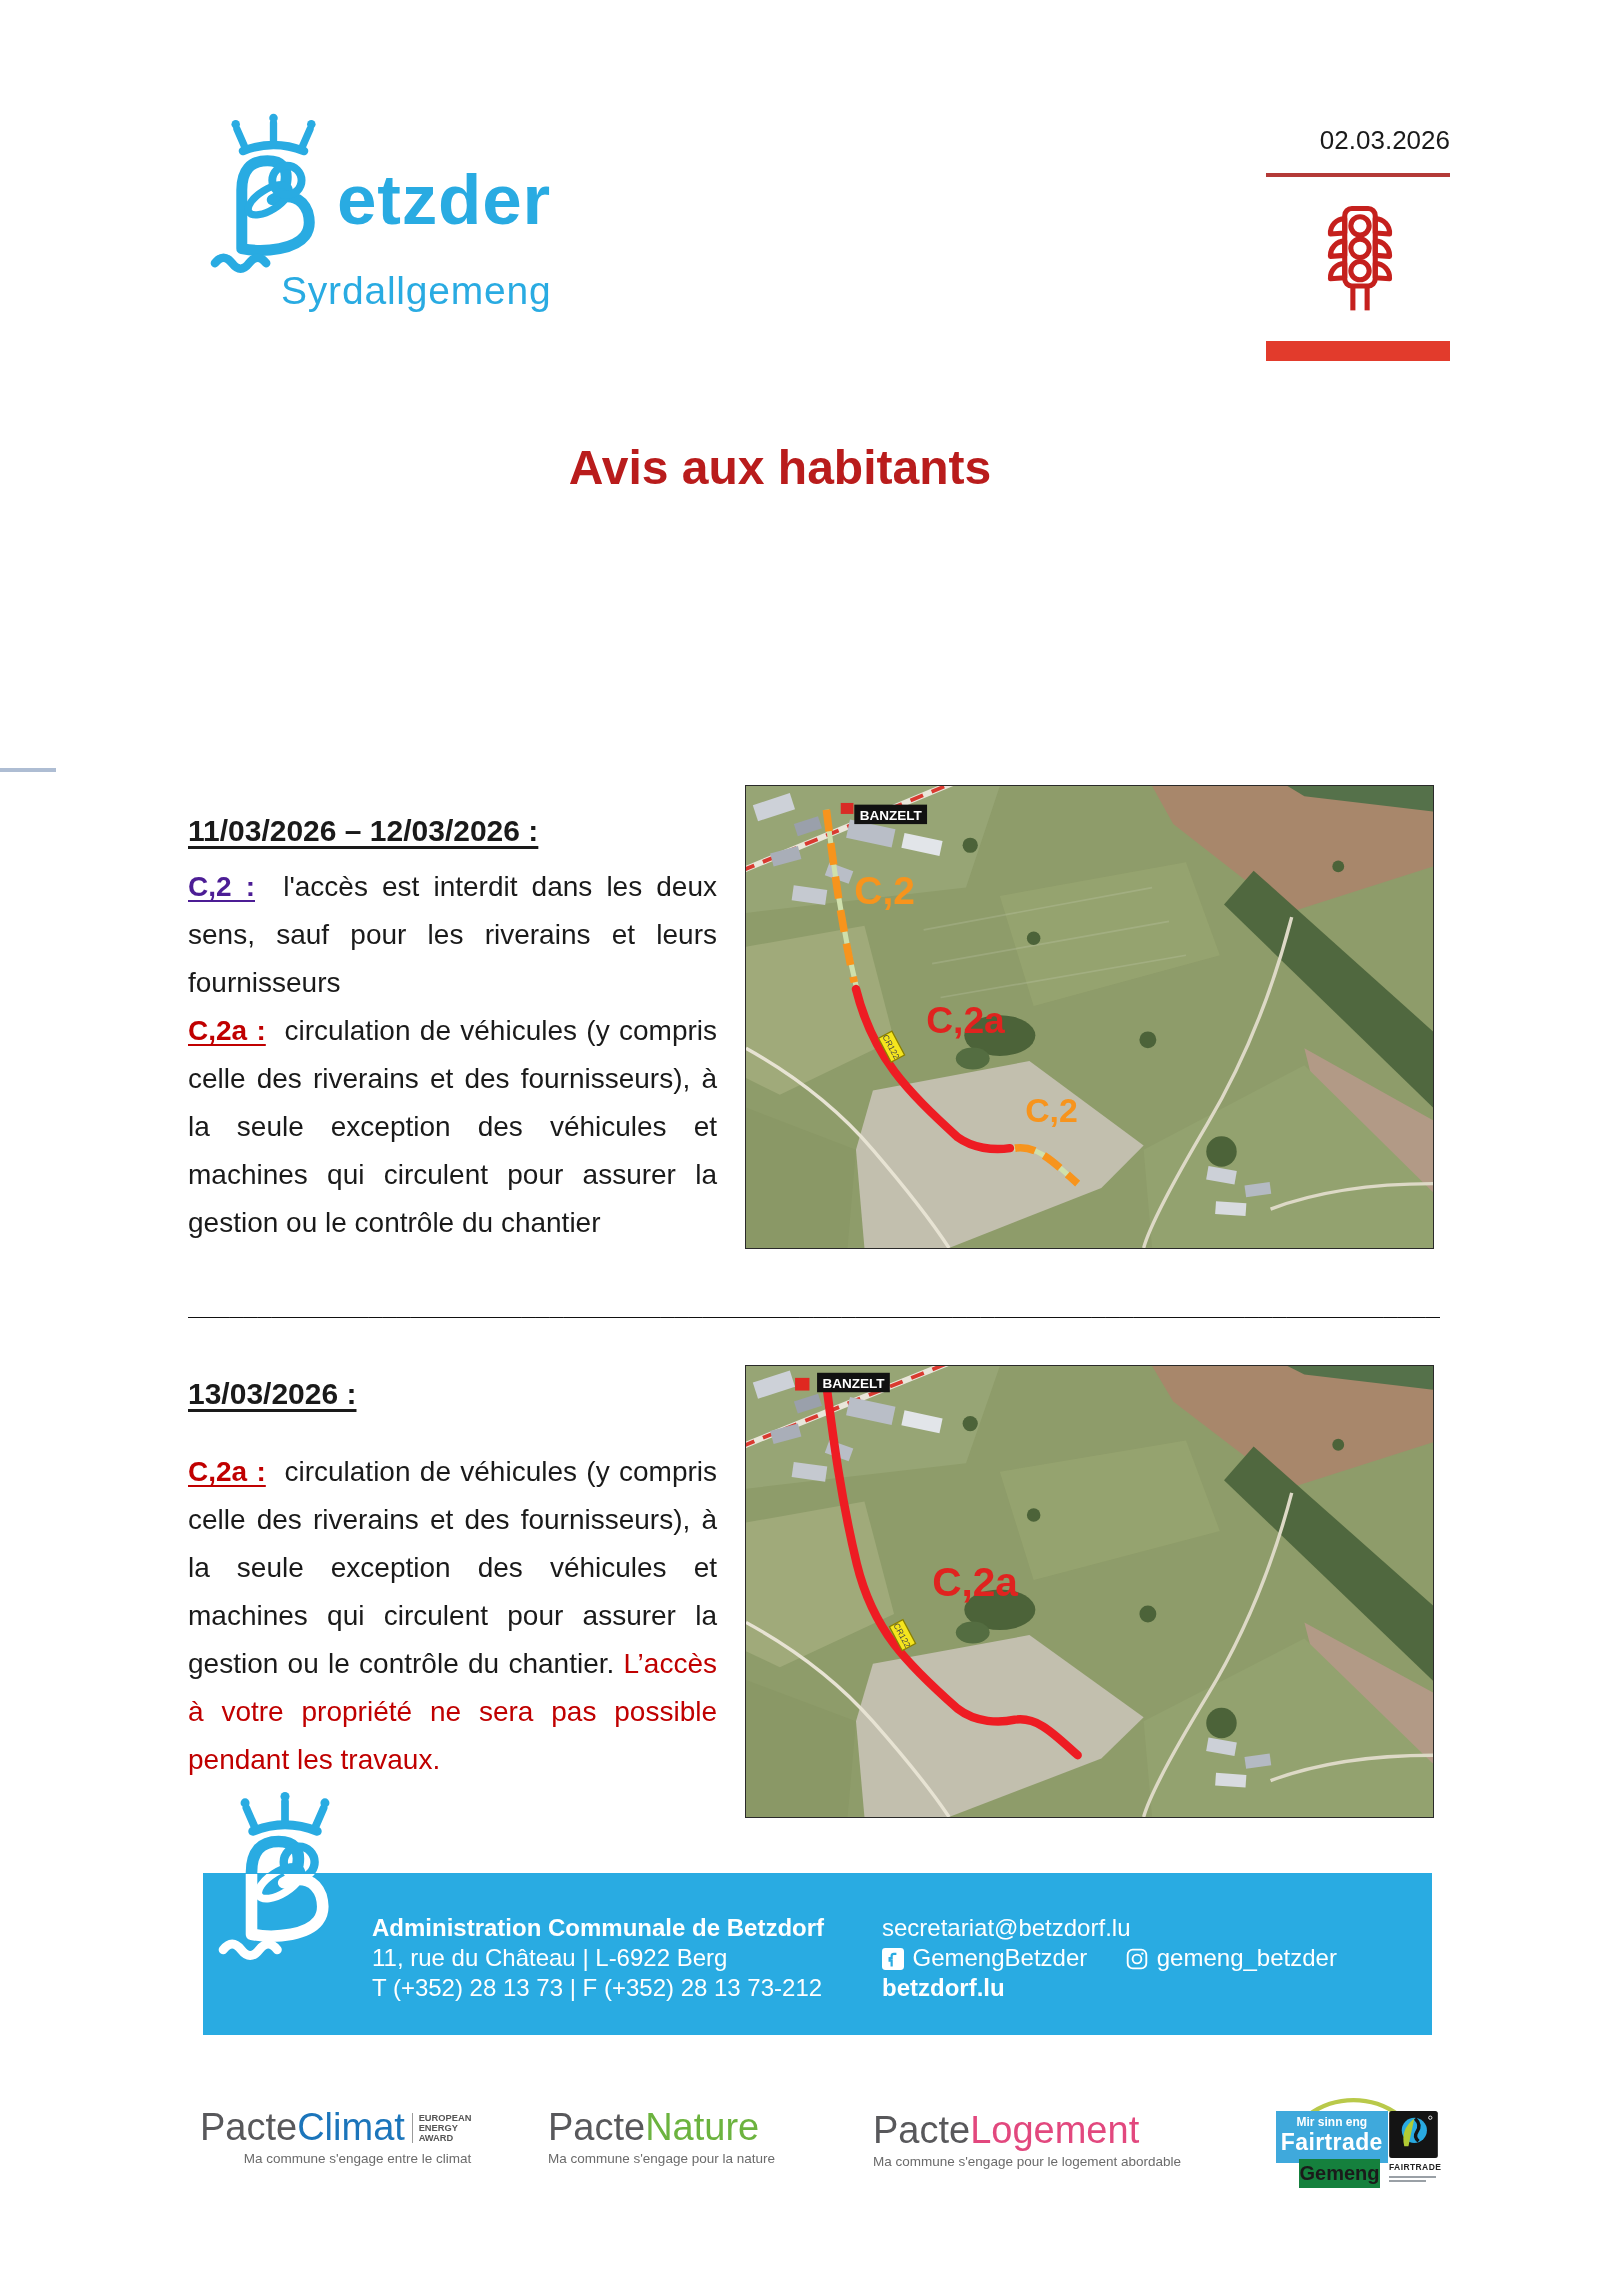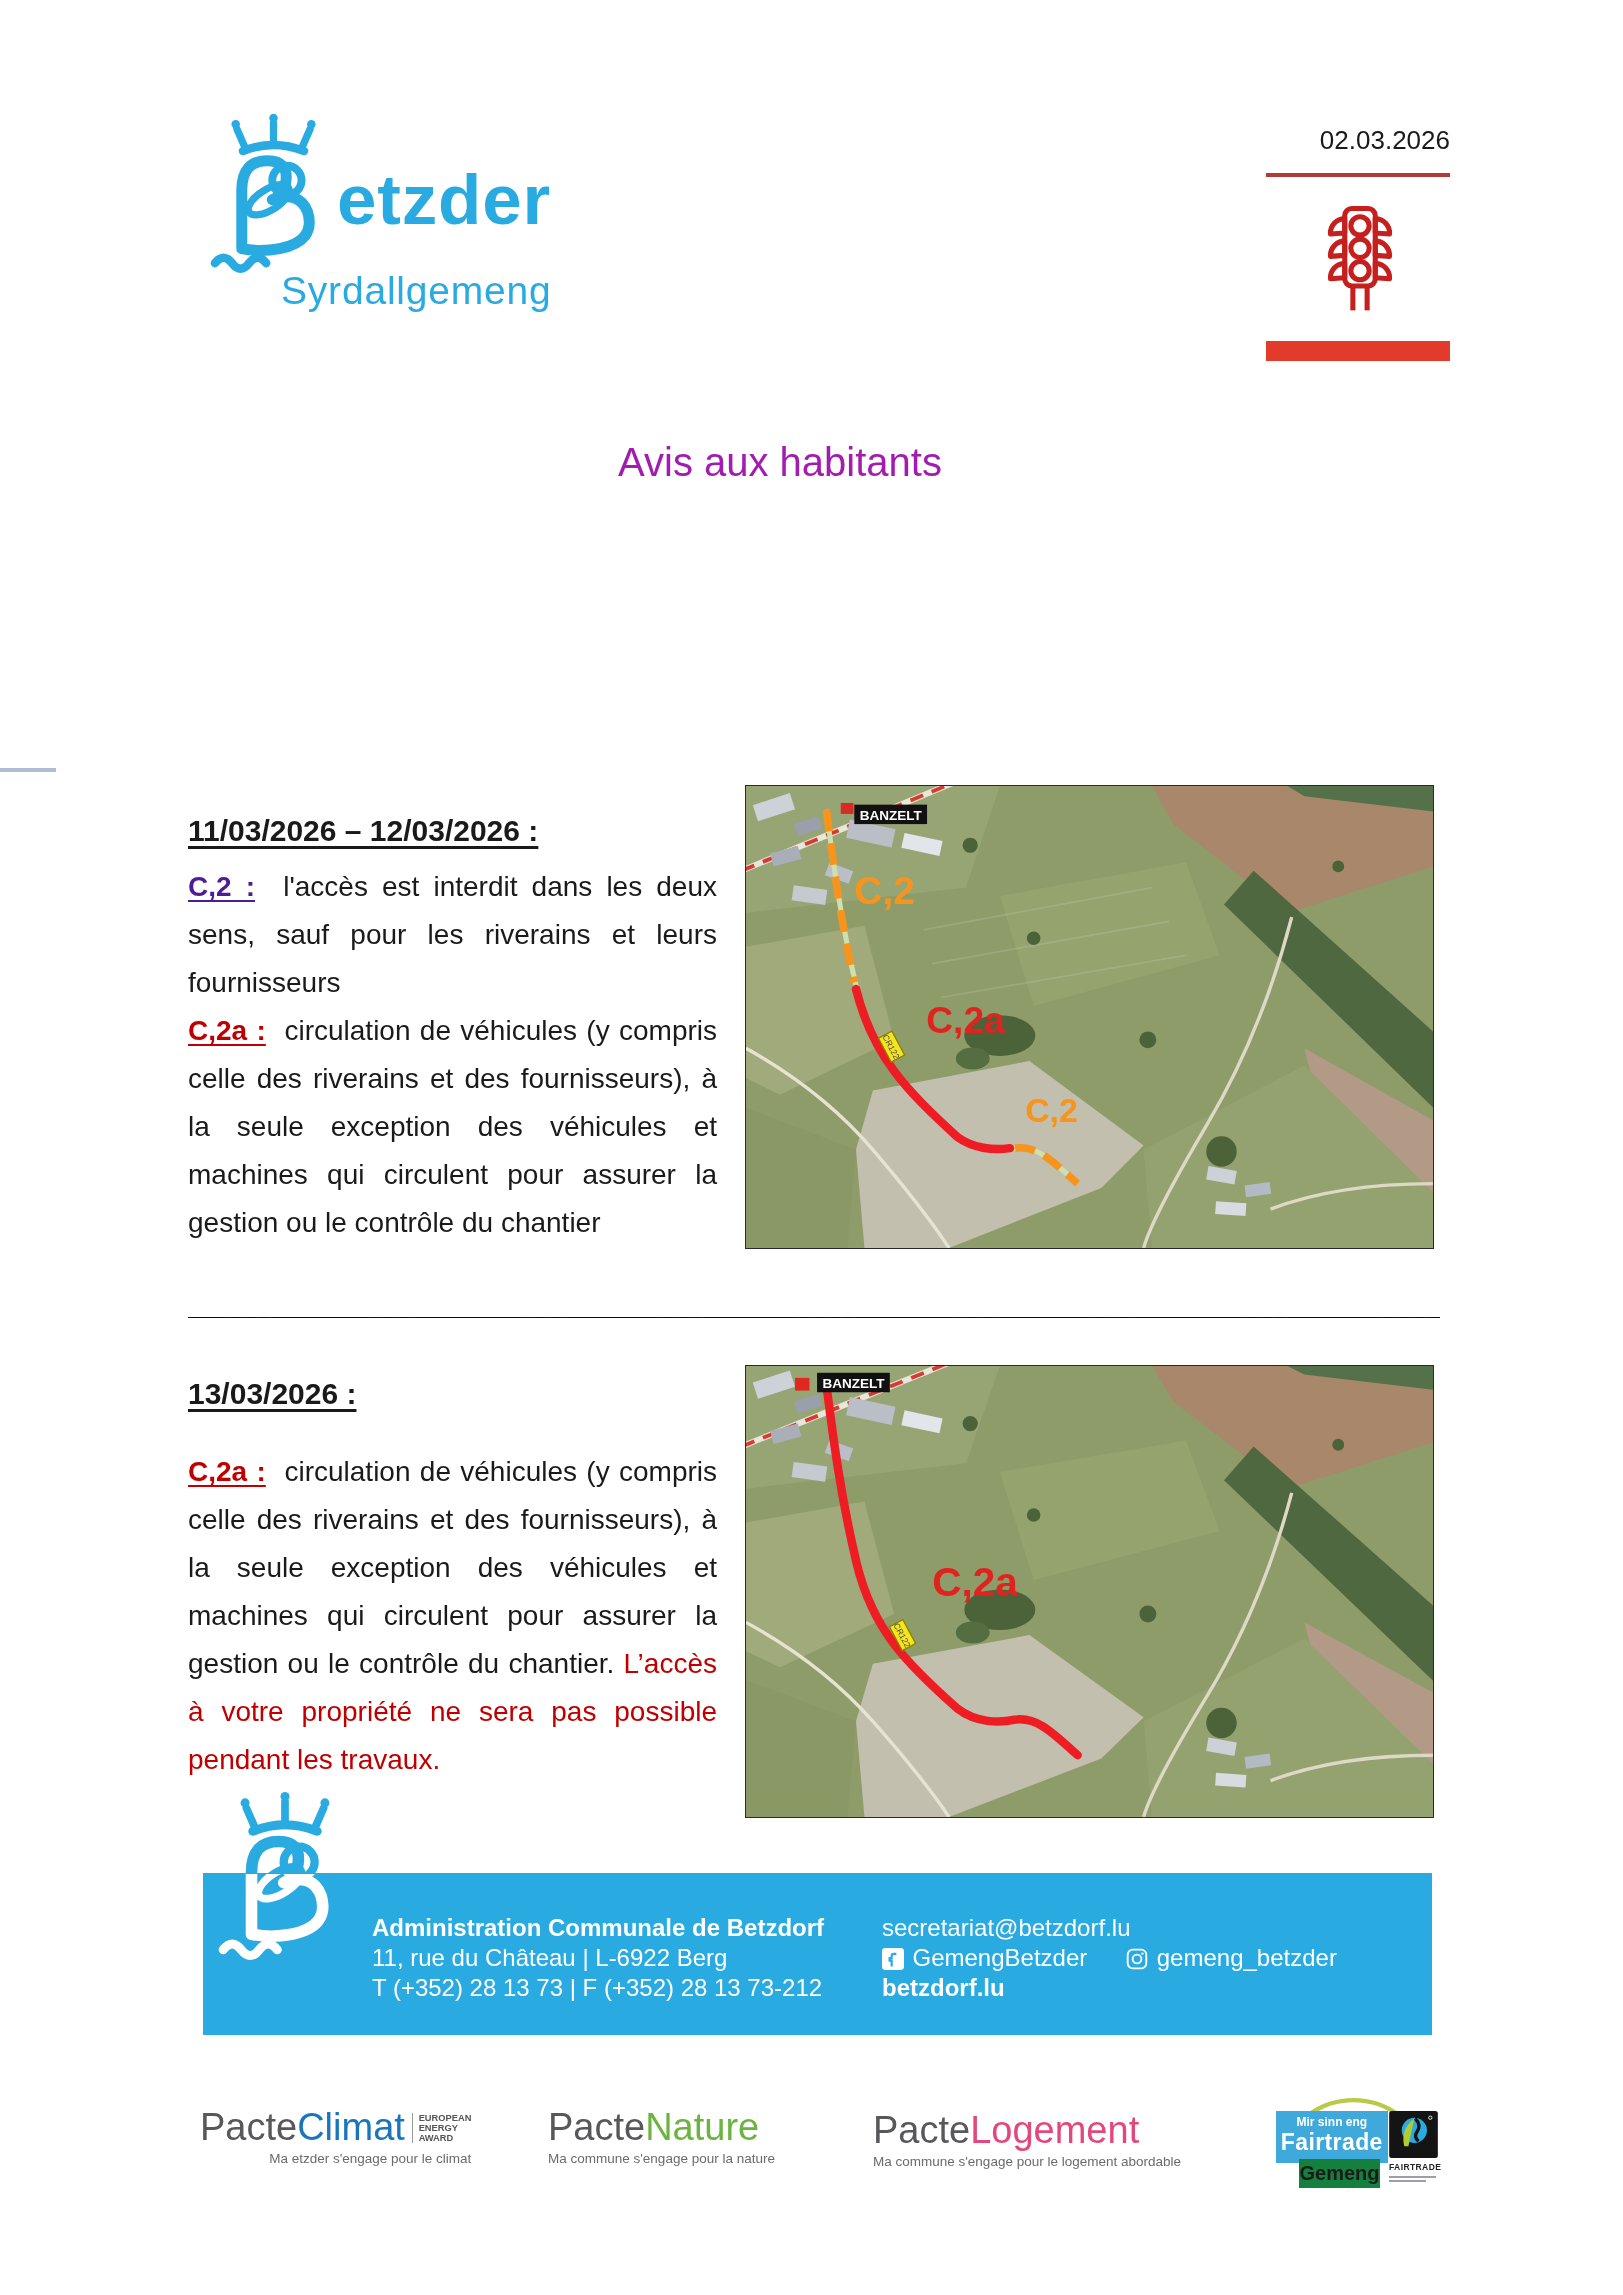--- a/index.html
+++ b/index.html
@@ -6,21 +6,21 @@
   #page{position:relative;width:1624px;height:2295px;background:#ffffff;overflow:hidden;
         font-family:"Liberation Sans", sans-serif;color:#1a1a1a;}
   .abs{position:absolute;}
   
   .wordmark{font-size:71px;font-weight:bold;color:#29abe2;letter-spacing:0.8px;}
   .logo-tagline{font-size:39px;color:#29abe2;letter-spacing:0.8px;}
   .date{font-size:26px;color:#1a1a1a;}
   .redline-thin{background:#b43a38;height:4.2px;}
   .redline-thick{background:#e23b2c;height:20px;}
   
-  .doc-title{font-size:40px;font-weight:normal;color:#a21caf;text-align:center;}
+  .doc-title{font-size:48px;font-weight:bold;color:#b91c1c;text-align:center;}
   .doc-intro{font-size:29px;font-weight:bold;color:#2a9fd8;text-align:center;line-height:52px;}
   
   .sec-heading{font-size:30px;font-weight:bold;text-decoration:underline;text-decoration-thickness:2.5px;text-underline-offset:5px;text-align:center;}
   .body-text{font-size:28px;line-height:48px;text-align:justify;width:529px;}
   .body-text p{margin:0;}
   .lbl{font-weight:bold;text-decoration:underline;text-underline-offset:4.2px;}
   .c-gold{color:#4c1d95;}
   .c-red{color:#c00000;}
   .divider{font-size:25px;font-weight:bold;white-space:nowrap;overflow:hidden;width:1252px;color:#111;}
   .map-frame{border:1.7px solid #2a2a2a;display:block;}
@@ -279,21 +279,21 @@
   </div>
 
   <div class="abs partner" style="left:200px;top:2106px;">
     <div class="p-row">
       <span class="p-prefix">Pacte</span>
         <span class="p-name p-climat">Climat</span>
       <span class="p-award">
         <span>EUROPEAN</span><br><span>ENERGY</span><br><span>AWARD</span>
       </span>
     </div>
-    <div class="p-tagline">Ma etzder s'engage pour le climat</div>
+    <div class="p-tagline">Ma commune s'engage entre le climat</div>
   </div>
 
   <div class="abs partner" style="left:548px;top:2106px;">
     <div class="p-row">
       <span class="p-prefix">Pacte</span>
         <span class="p-name p-nature">Nature</span>
     </div>
     <div class="p-tagline">Ma commune s'engage pour la nature</div>
   </div>
 

